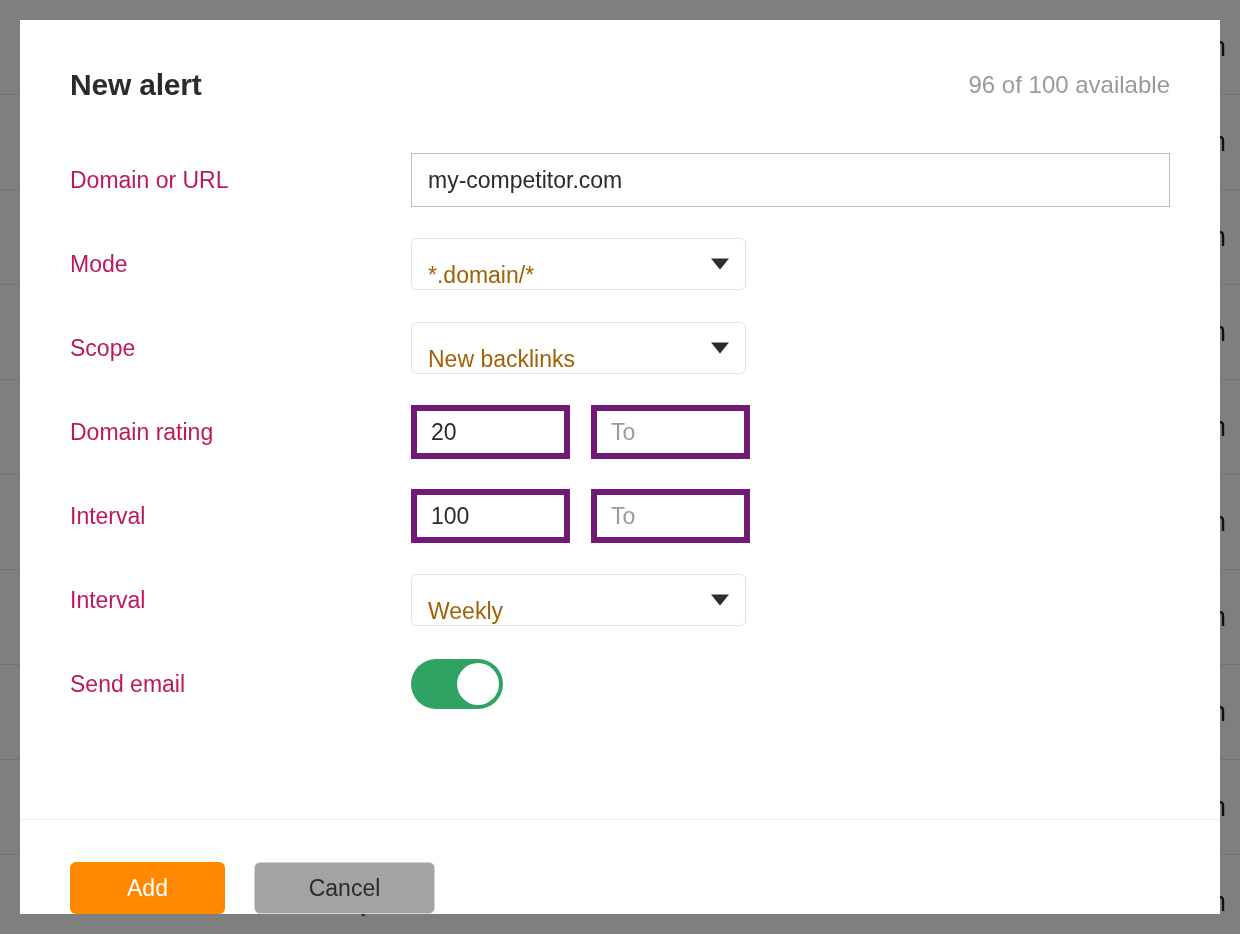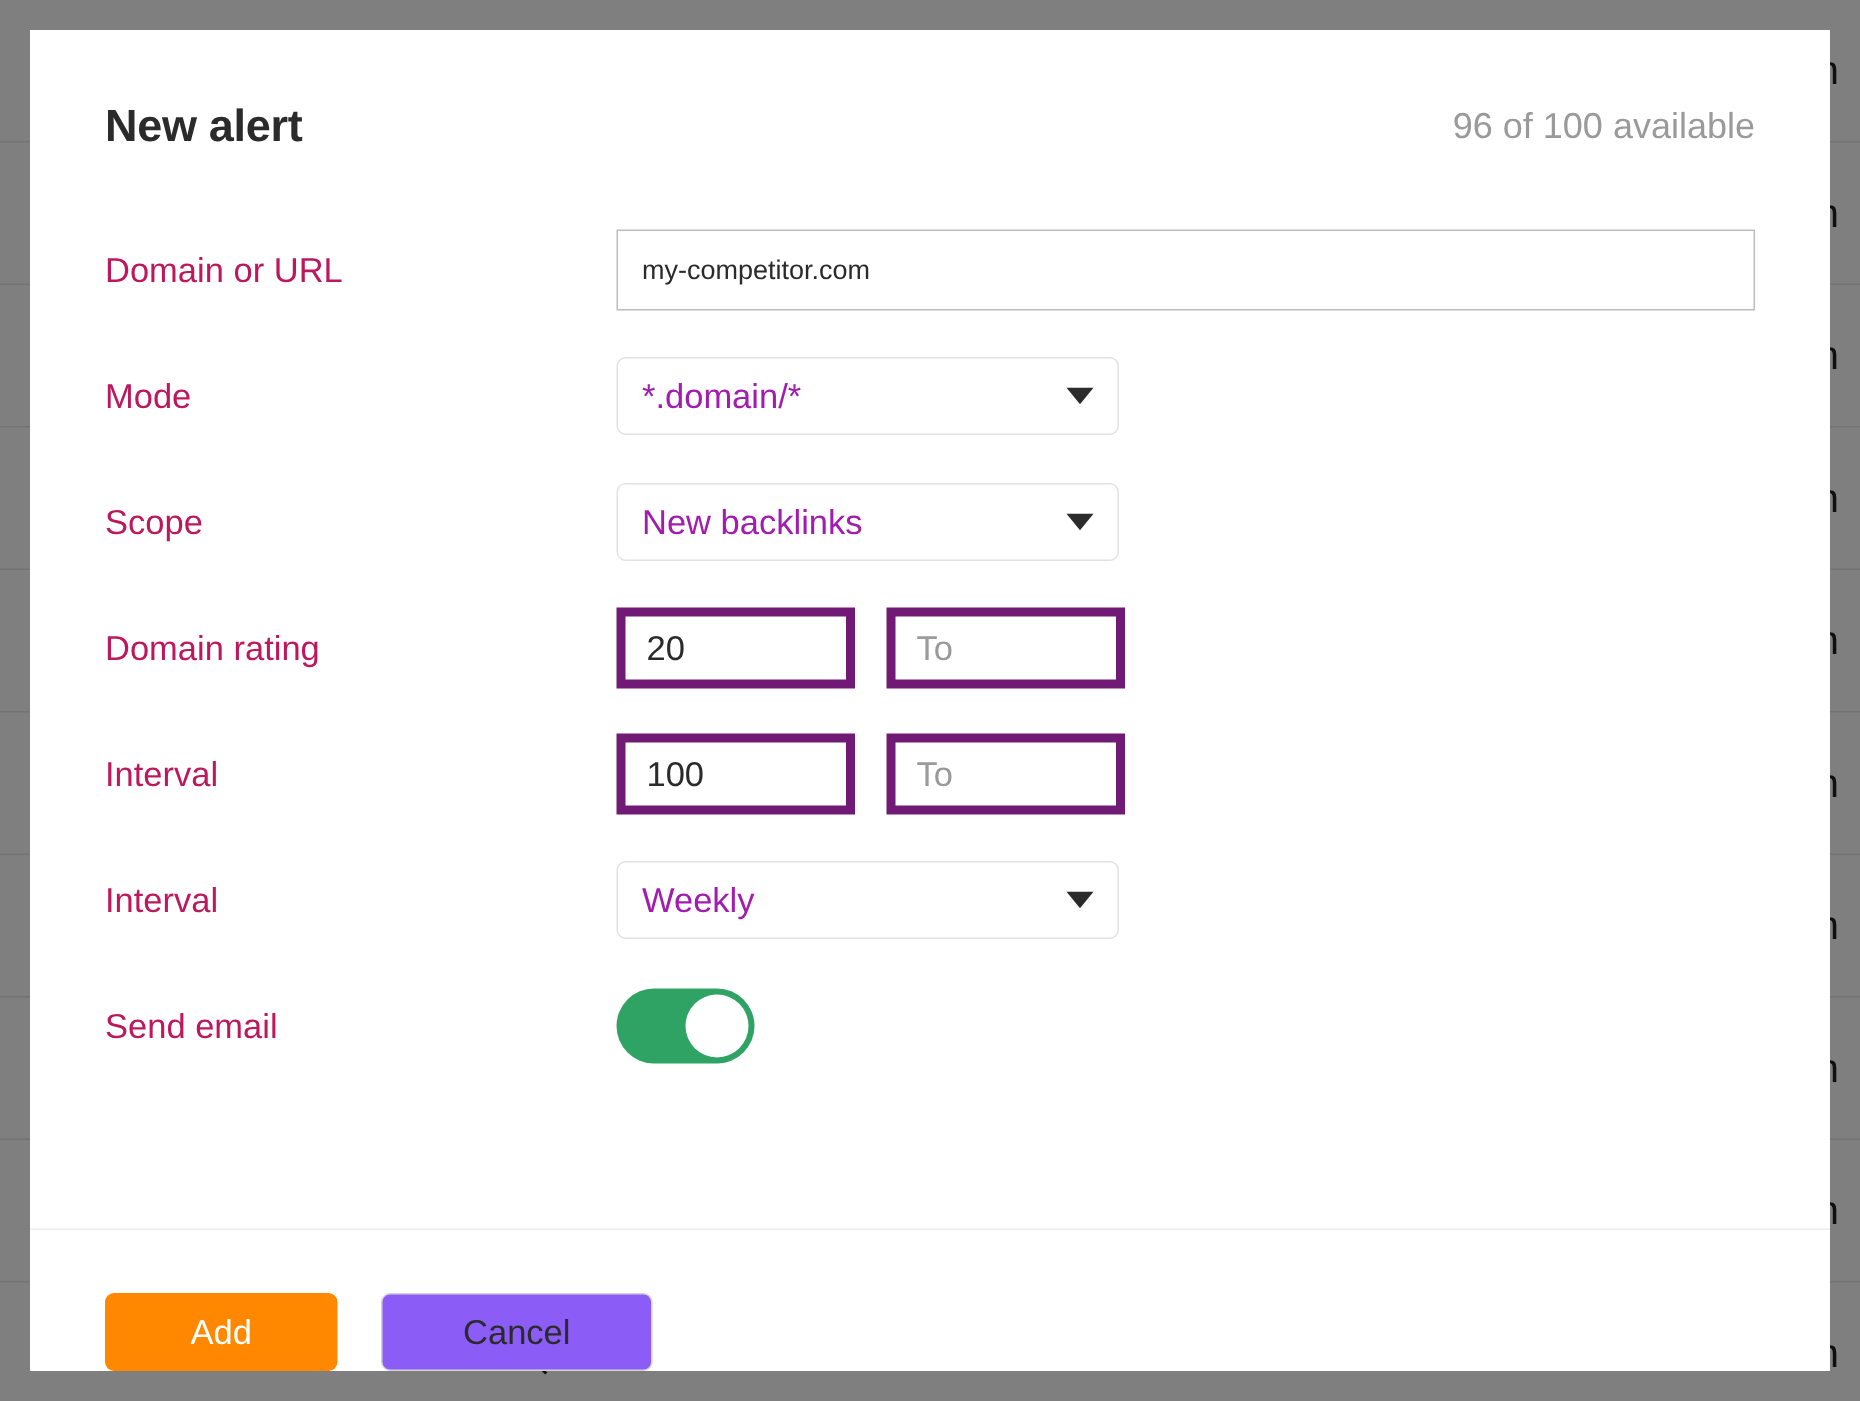--- a/index.html
+++ b/index.html
@@ -122,21 +122,21 @@
 
   .form-control { display: flex; align-items: center; gap: 21px; }
 
   
   .text-input {
     width: 759px;
     height: 54px;
     border: 1px solid #bdbdbd;
     background: #fff;
     font-family: "Liberation Sans", sans-serif;
-    font-size: 18px;
+    font-size: 23px;
     color: #2b2b2b;
     padding: 12px 16px;
     outline: none;
   }
   .text-input::placeholder { color: #9a9a9a; }
 
   .num-input {
     width: 159px;
     height: 54px;
     border: 6px solid #701a75;
@@ -151,24 +151,24 @@
 
   
   .select-box {
     position: relative;
     width: 335px;
     height: 52px;
     border: 1px solid #e2e2e2;
     border-radius: 6px;
     background: #fff;
     display: flex;
-    align-items: center;
+    align-items: flex-end;
     padding: 0 16px;
     font-size: 23px;
-    color: #a21caf;
+    color: #a16207;
   }
   .select-arrow {
     position: absolute;
     right: 16px;
     top: 50%;
     transform: translateY(-50%);
     width: 0;
     height: 0;
     border-left: 9px solid transparent;
     border-right: 9px solid transparent;
@@ -210,21 +210,21 @@
     cursor: pointer;
     border: none;
   }
   .btn-primary {
     width: 155px;
     background: #ff8800;
     color: #ffffff;
   }
   .btn-secondary {
     width: 181px;
-    background: #8b5cf6;
+    background: #a3a3a3;
     color: #2b2b2b;
     border: 1px solid #d4d4d4;
   }
 </style>
 </head>
 <body>
 
 <div id="app-background">
   <div class="bg-table">
 

